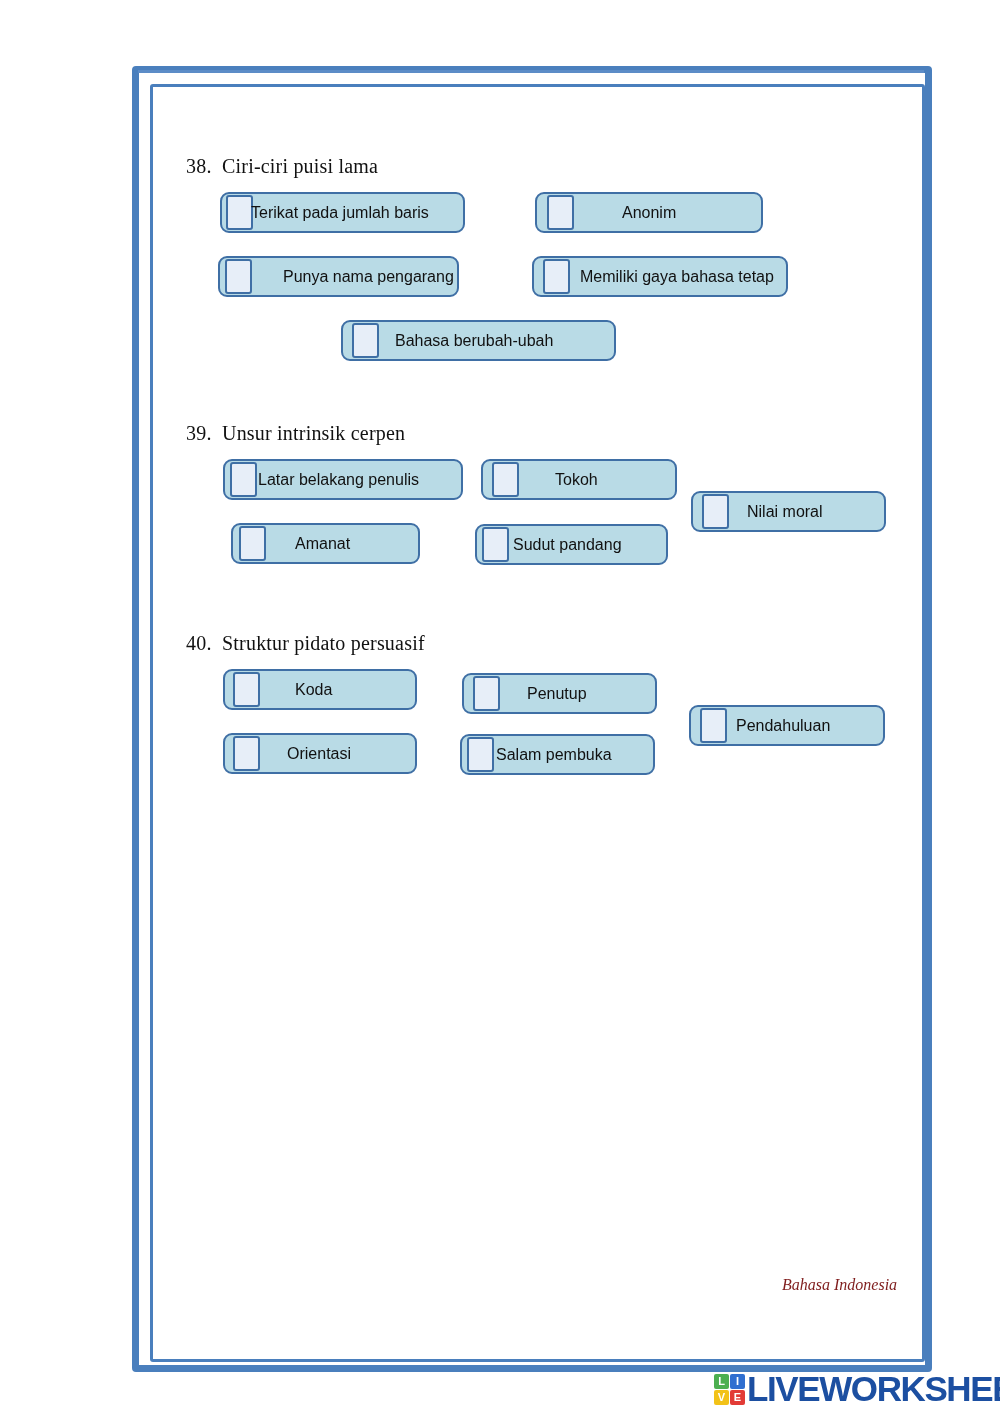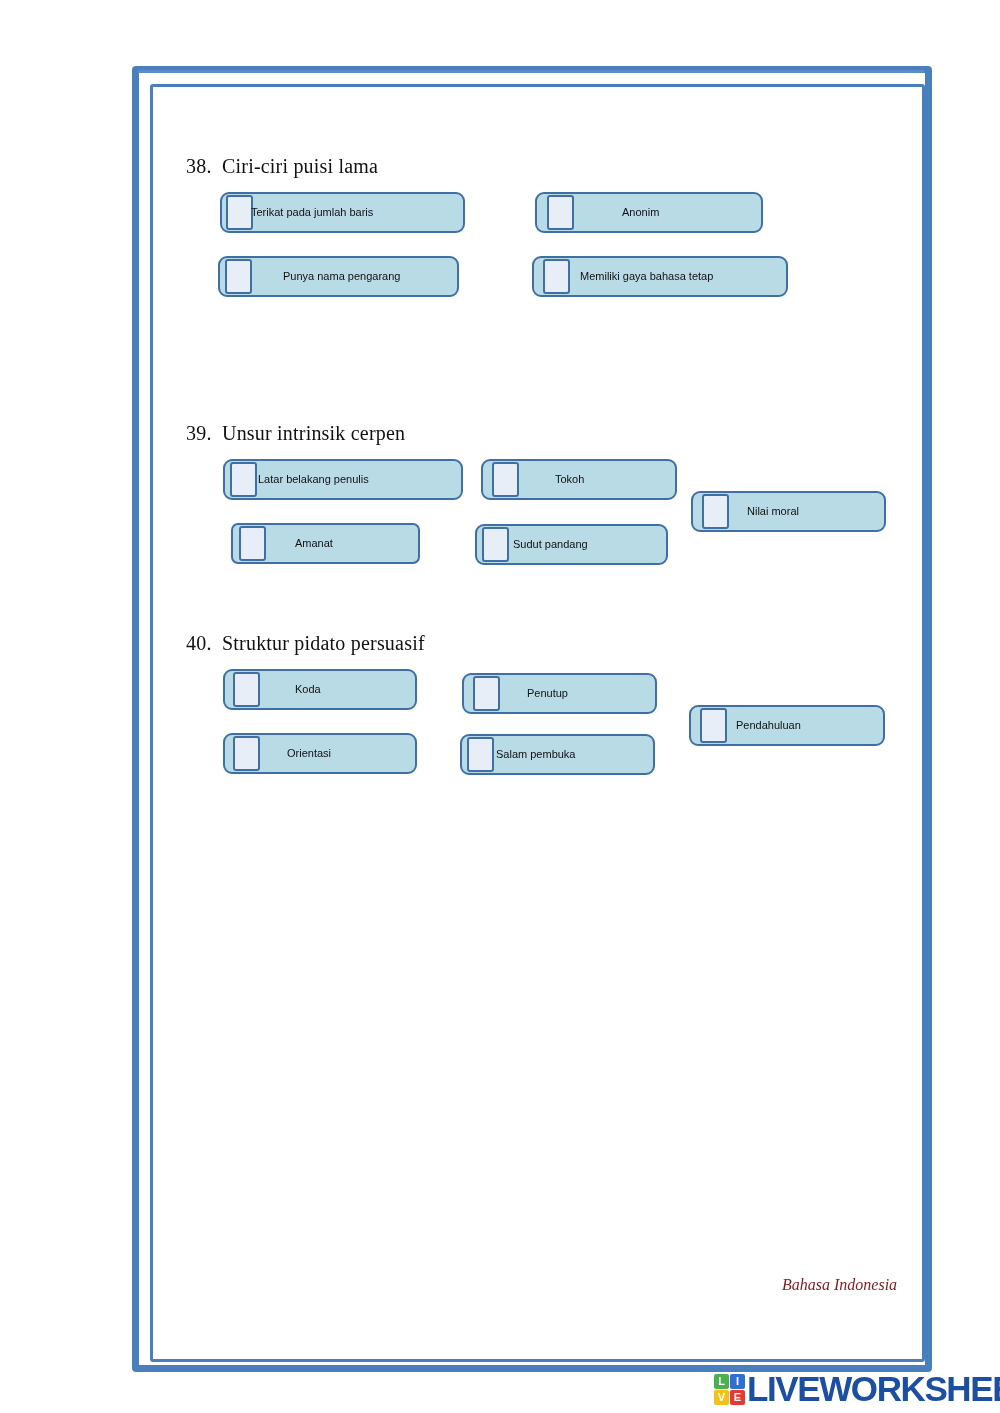--- a/index.html
+++ b/index.html
@@ -90,21 +90,21 @@
     height: 35px;
     background: #e7eef8;
     border: 2px solid #3f6fa5;
     border-radius: 3px;
     box-sizing: border-box;
     top: 1px;
   }
   .opt .lbl {
     position: absolute;
     font-family: "Liberation Sans", sans-serif;
-    font-size: 11px;
+    font-size: 16px;
     color: #111111;
     white-space: nowrap;
     line-height: 37px;
     top: 0;
   }
 
   
   .subject {
     position: absolute;
     left: 762px;
@@ -178,20 +178,24 @@
   <div class="opt" style="left: 198px; top: 256px; width: 241px; background: rgb(185, 219, 230); border-color: rgb(63, 111, 165);">
     <div class="box" style="left: 5px; background: rgb(231, 238, 248); border-color: rgb(63, 111, 165);"></div>
     <div class="lbl" style="left:33px;padding-left:30px;">Punya nama pengarang</div>
   </div>
 
   <div class="opt" style="left: 512px; top: 256px; width: 256px; background: rgb(185, 219, 230); border-color: rgb(63, 111, 165);">
     <div class="box" style="left: 9px; background: rgb(231, 238, 248); border-color: rgb(63, 111, 165);"></div>
     <div class="lbl" style="left:46px;">Memiliki gaya bahasa tetap</div>
   </div>
 
+  <div class="opt" style="left: 321px; top: 320px; width: 275px; background: rgb(185, 219, 230); border-color: rgb(63, 111, 165);">
+    <div class="box" style="left: 9px; background: rgb(231, 238, 248); border-color: rgb(63, 111, 165);"></div>
+    <div class="lbl" style="left:52px;">Bahasa berubah-ubah</div>
+  </div>
 
   <div class="question" style="top:422px;">
     <div class="q-head">
       <span class="q-num">39.</span><span>Unsur intrinsik cerpen</span>
     </div>
   </div>
 
   <div class="opt" style="left: 461px; top: 459px; width: 196px; background: rgb(185, 219, 230); border-color: rgb(63, 111, 165);">
     <div class="box" style="left: 9px; background: rgb(231, 238, 248); border-color: rgb(63, 111, 165);"></div>
     <div class="lbl" style="left:72px;">Tokoh</div>
@@ -200,21 +204,21 @@
   <div class="opt" style="left: 203px; top: 459px; width: 240px; background: rgb(185, 219, 230); border-color: rgb(63, 111, 165);">
     <div class="box" style="left: 5px; background: rgb(231, 238, 248); border-color: rgb(63, 111, 165);"></div>
     <div class="lbl" style="left:33px;">Latar belakang penulis</div>
   </div>
 
   <div class="opt" style="left: 671px; top: 491px; width: 195px; background: rgb(185, 219, 230); border-color: rgb(63, 111, 165);">
     <div class="box" style="left: 9px; background: rgb(231, 238, 248); border-color: rgb(63, 111, 165);"></div>
     <div class="lbl" style="left:54px;">Nilai moral</div>
   </div>
 
-  <div class="opt" style="left: 211px; top: 523px; width: 189px; background: rgb(185, 219, 230); border-color: rgb(63, 111, 165); border-radius: 7px;">
+  <div class="opt" style="left: 211px; top: 523px; width: 189px; background: rgb(185, 219, 230); border-color: rgb(63, 111, 165);">
     <div class="box" style="left: 6px; background: rgb(231, 238, 248); border-color: rgb(63, 111, 165);"></div>
     <div class="lbl" style="left:62px;">Amanat</div>
   </div>
 
   <div class="opt" style="left: 455px; top: 524px; width: 193px; background: rgb(185, 219, 230); border-color: rgb(63, 111, 165);">
     <div class="box" style="left: 5px; background: rgb(231, 238, 248); border-color: rgb(63, 111, 165);"></div>
     <div class="lbl" style="left:36px;">Sudut pandang</div>
   </div>
 
   <div class="question" style="top:632px;">

